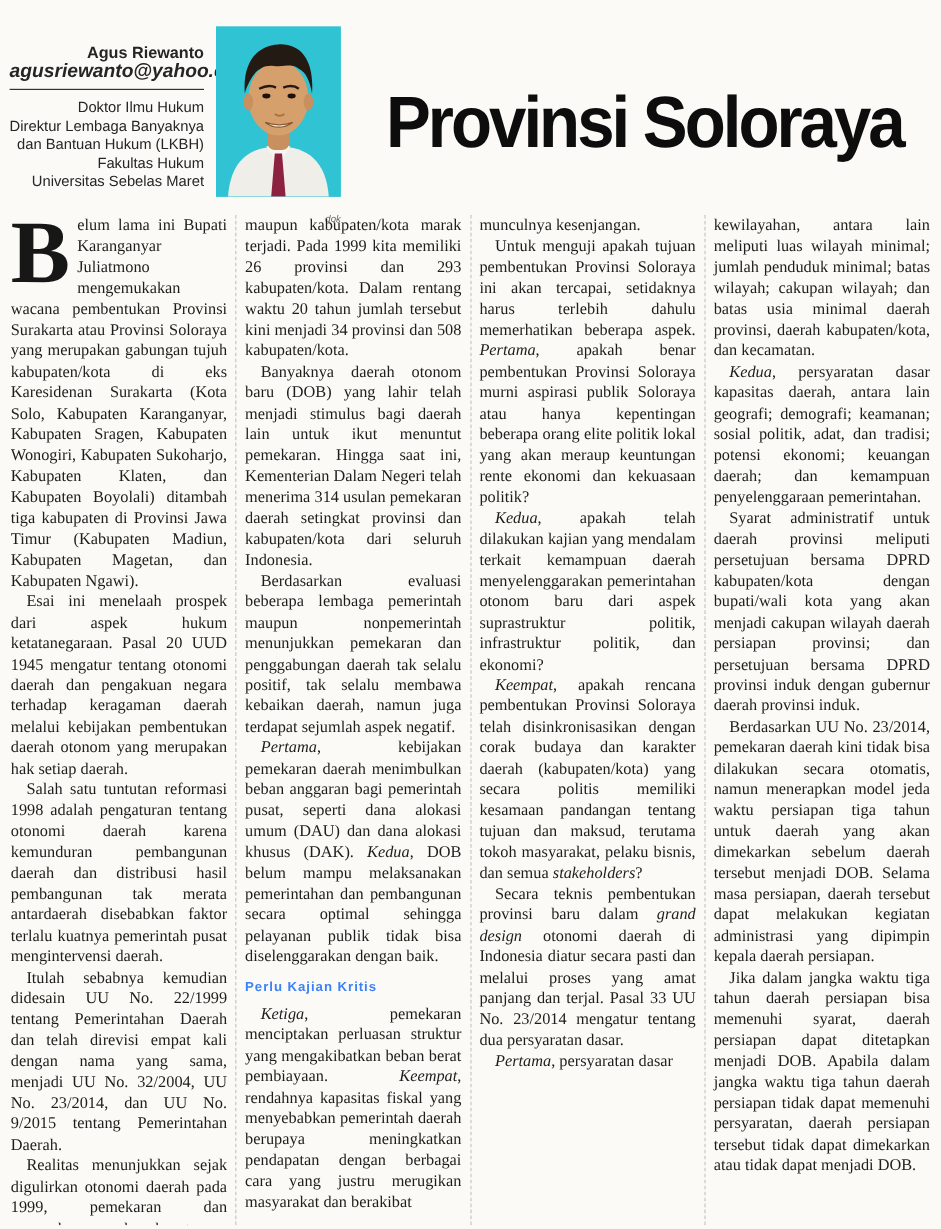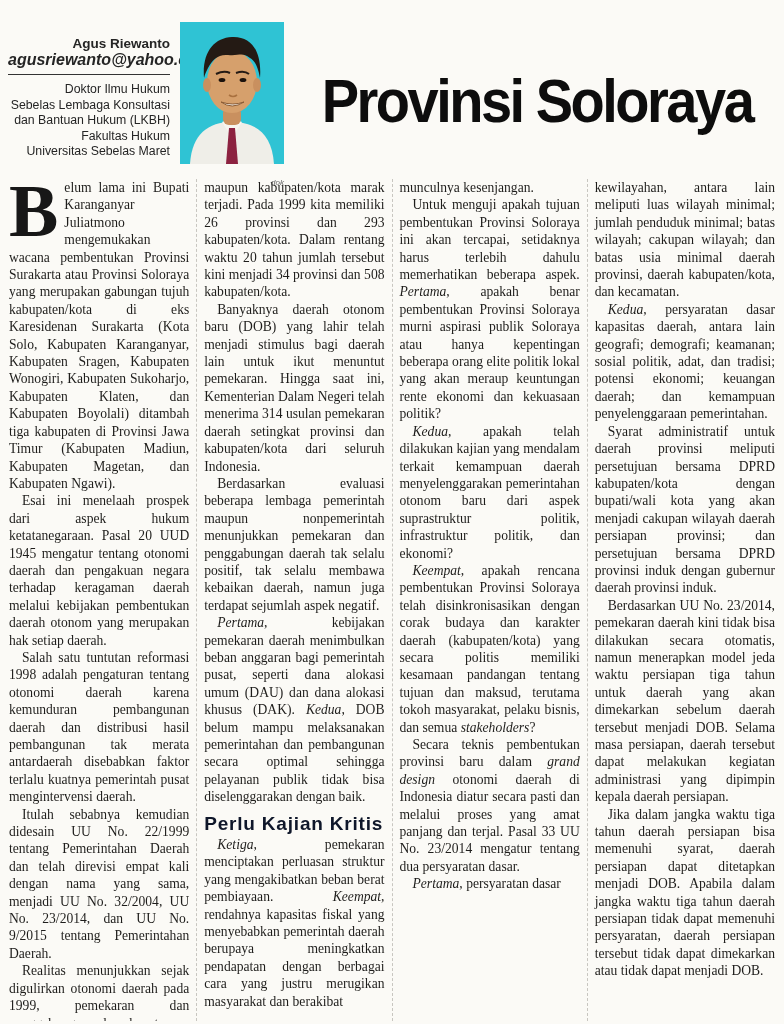--- a/index.html
+++ b/index.html
@@ -79,39 +79,39 @@
     font-weight: bold;
     font-size: 74px;
     line-height: 56px;
     padding: 4px 6px 0 0;
     color: #171717;
   }
 
   h3.subhead {
     font-family: "Liberation Sans", sans-serif;
     font-weight: bold;
-    font-size: 19px;
+    font-size: 11px;
     letter-spacing: 0.8px;
     margin: 9px 0 4px 0;
     text-align: left;
-    color: #0f172a;
+    color: #3b82f6;
   }
 </style>
 </head>
 <body>
 
 <div class="header">
 
   <div class="byline">
     <div class="author">Agus Riewanto</div>
     <div class="email">agusriewanto@yahoo.com</div>
     <hr class="rule">
     <div class="creds">
         <div class="cred">Doktor Ilmu Hukum</div>
-        <div class="cred">Sebelas Lembaga Konsultasi</div>
+        <div class="cred">Direktur Lembaga Banyaknya</div>
         <div class="cred">dan Bantuan Hukum (LKBH)</div>
         <div class="cred">Fakultas Hukum</div>
         <div class="cred">Universitas Sebelas Maret</div>
       </div>
   </div>
 
   <div class="photo">
     <svg width="104" height="142" viewBox="0 0 104 142" xmlns="http://www.w3.org/2000/svg">
       <rect x="0" y="0" width="104" height="142" fill="#2fc3d4"></rect>
 

